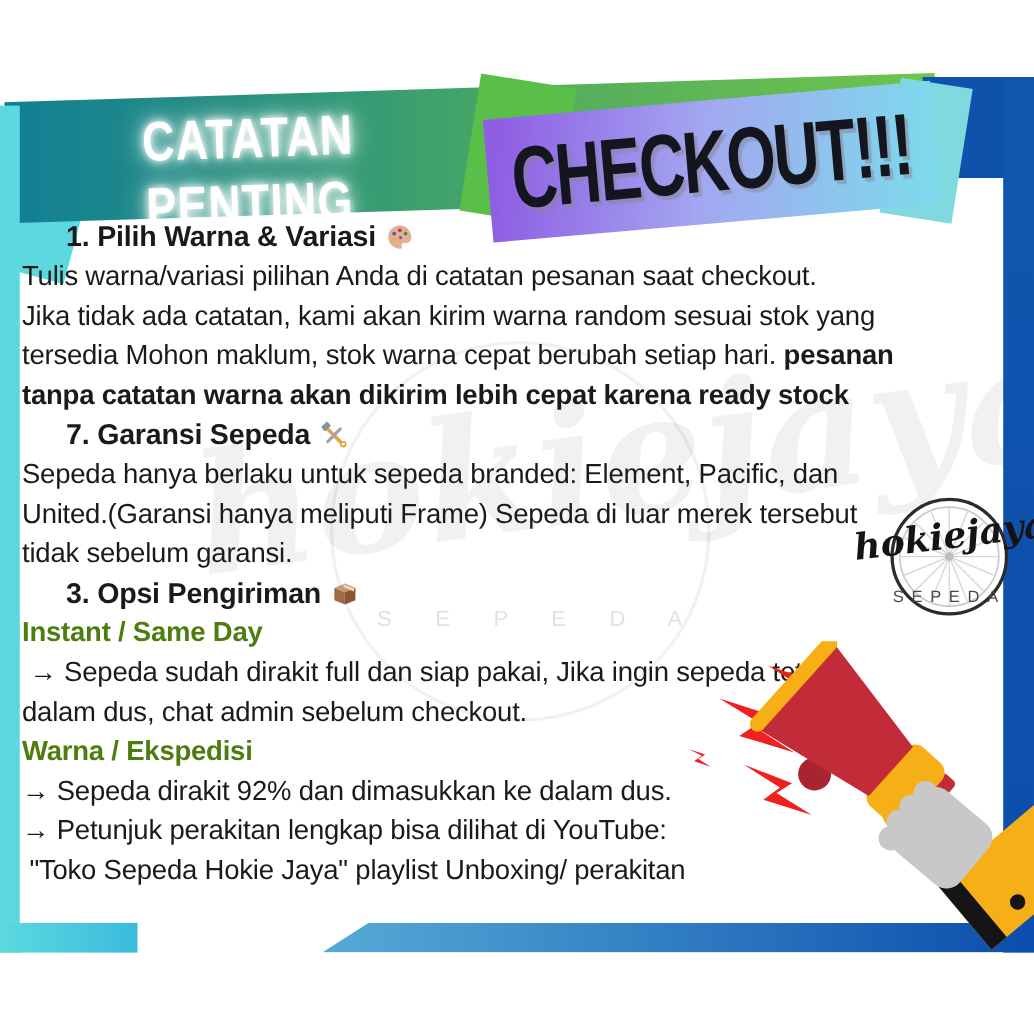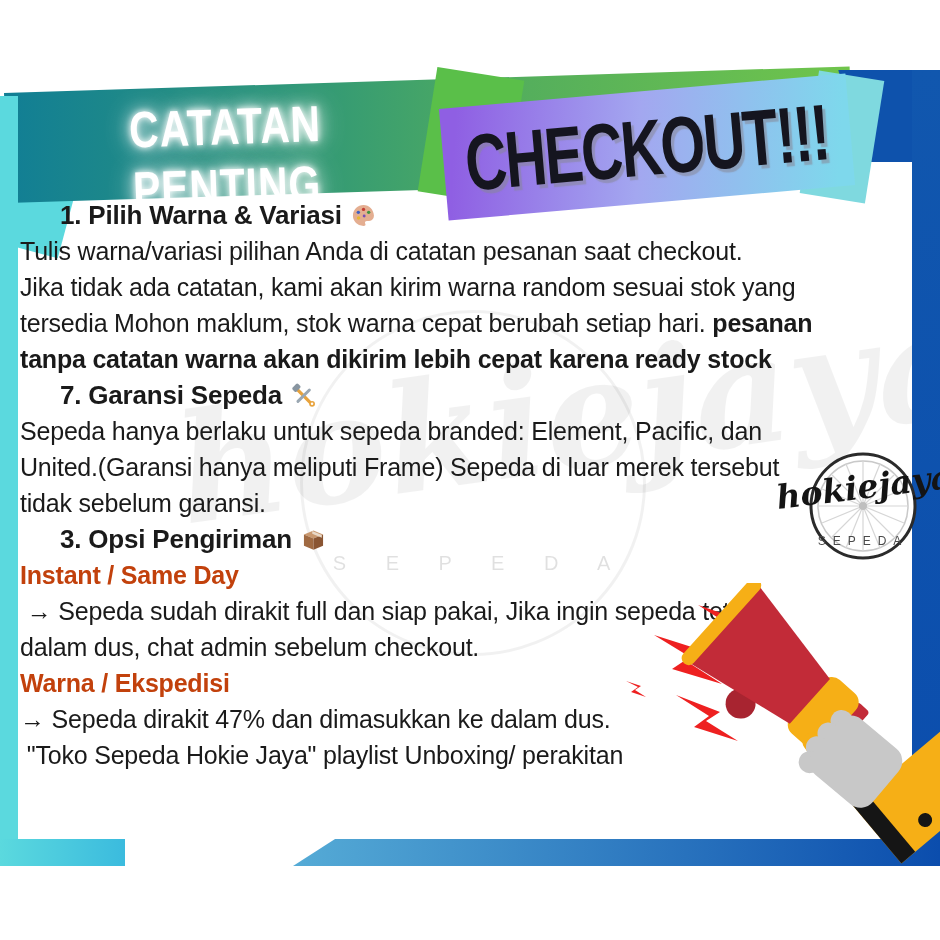--- a/index.html
+++ b/index.html
@@ -43,41 +43,41 @@
   .bottom-bar { left:293px; top:839px; width:647px; height:27px;
     background:linear-gradient(90deg,#55ABD6,#0B4DAD);
     clip-path:polygon(6.5% 0,100% 0,100% 100%,0 100%); }
 
   
   .wm-circle { left:300px; top:310px; width:340px; height:340px; border-radius:50%;
     border:3px solid rgba(0,0,0,0.055); }
   .wm-script { left:175px; top:340px; width:620px; text-align:center;
     font-family:"DejaVu Serif", serif; font-style:italic; font-weight:bold;
     font-size:150px; color:rgba(0,0,0,0.055); transform:rotate(-8deg); white-space:nowrap; }
-  .wm-arc { left:330px; top:552px; width:300px; text-align:center;
+  .wm-arc { left:340px; top:552px; width:300px; text-align:center;
     font-size:20px; letter-spacing:17px; color:rgba(0,0,0,0.12); }
 
   
   .bodytext { left:20px; top:197px; width:895px; color:#1A1A1A; }
   .line { height:36px; line-height:36px; font-size:25px; letter-spacing:-0.2px;
     white-space:pre; }
   .line.h { font-weight:bold; font-size:26px;margin-left:40px; }
   .line.b { font-weight:bold; }
-  .line.red { color:#c2410c; font-weight:bold; }
+  .line.red { color:#4d7c0f; font-weight:bold; }
   .emoji { display:inline-block; margin-left:8px; }
   .emoji svg { width:27px; height:27px; vertical-align:-5px; }
 
   
   .logo { left:778px; top:442px; width:162px; height:135px; }
   .logo svg { position:absolute; left:0; top:0; }
   .logo-script { position:absolute; left:-2px; top:26px; width:166px; text-align:center;
     font-family:"DejaVu Serif", serif; font-style:italic; font-weight:bold;
     font-size:33px; color:#141414; transform:rotate(-7deg); white-space:nowrap; }
   .logo-sub { position:absolute; left:30px; top:92px; width:110px; text-align:center;
-    font-size:12px; letter-spacing:7px; color:#4a4a4a; }
+    font-size:15px; letter-spacing:7px; color:#4a4a4a; }
 
   
   .mega { left:598px; top:583px; width:342px; height:302px; }
 </style>
 </head>
 <body>
 
 <div class="canvas">
 
   <div class="abs wm-circle"></div>
@@ -128,21 +128,22 @@
     <div class="line h"><span>3. Opsi Pengiriman</span><span class="emoji"><svg viewBox="0 0 24 24">
             <polygon points="3.5,7.5 12,4 20.5,7.5 12,11" fill="#C9986F"></polygon>
             <polygon points="3.5,7.5 12,11 12,21 3.5,17.5" fill="#A06A42"></polygon>
             <polygon points="20.5,7.5 12,11 12,21 20.5,17.5" fill="#8A5532"></polygon>
             <polygon points="10.9,4.5 19.4,8 19.4,10.4 10.9,6.9" fill="#E9D9C8"></polygon>
           </svg></span></div>
     <div class="line red">Instant / Same Day</div>
     <div class="line"> → Sepeda sudah dirakit full dan siap pakai, Jika ingin sepeda tetap</div>
     <div class="line">dalam dus, chat admin sebelum checkout.</div>
     <div class="line red">Warna / Ekspedisi</div>
-    <div class="line">→ Sepeda dirakit 47% dan dimasukkan ke dalam dus.</div>
+    <div class="line">→ Sepeda dirakit 92% dan dimasukkan ke dalam dus.</div>
+    <div class="line">→ Petunjuk perakitan lengkap bisa dilihat di YouTube:</div>
     <div class="line"> "Toko Sepeda Hokie Jaya" playlist Unboxing/ perakitan</div>
   </div>
 
   <div class="abs logo">
     <svg width="162" height="135" viewBox="0 0 162 135">
       <circle cx="85" cy="64" r="52" fill="#ffffff" stroke="#2B2B2B" stroke-width="3"></circle>
       <circle cx="85" cy="64" r="45" fill="none" stroke="#C9C9C9" stroke-width="1.5"></circle>
       <g stroke="#D6D6D6" stroke-width="1.2">
         <line x1="85" y1="20" x2="85" y2="108"></line>
           <line x1="41" y1="64" x2="129" y2="64"></line>

